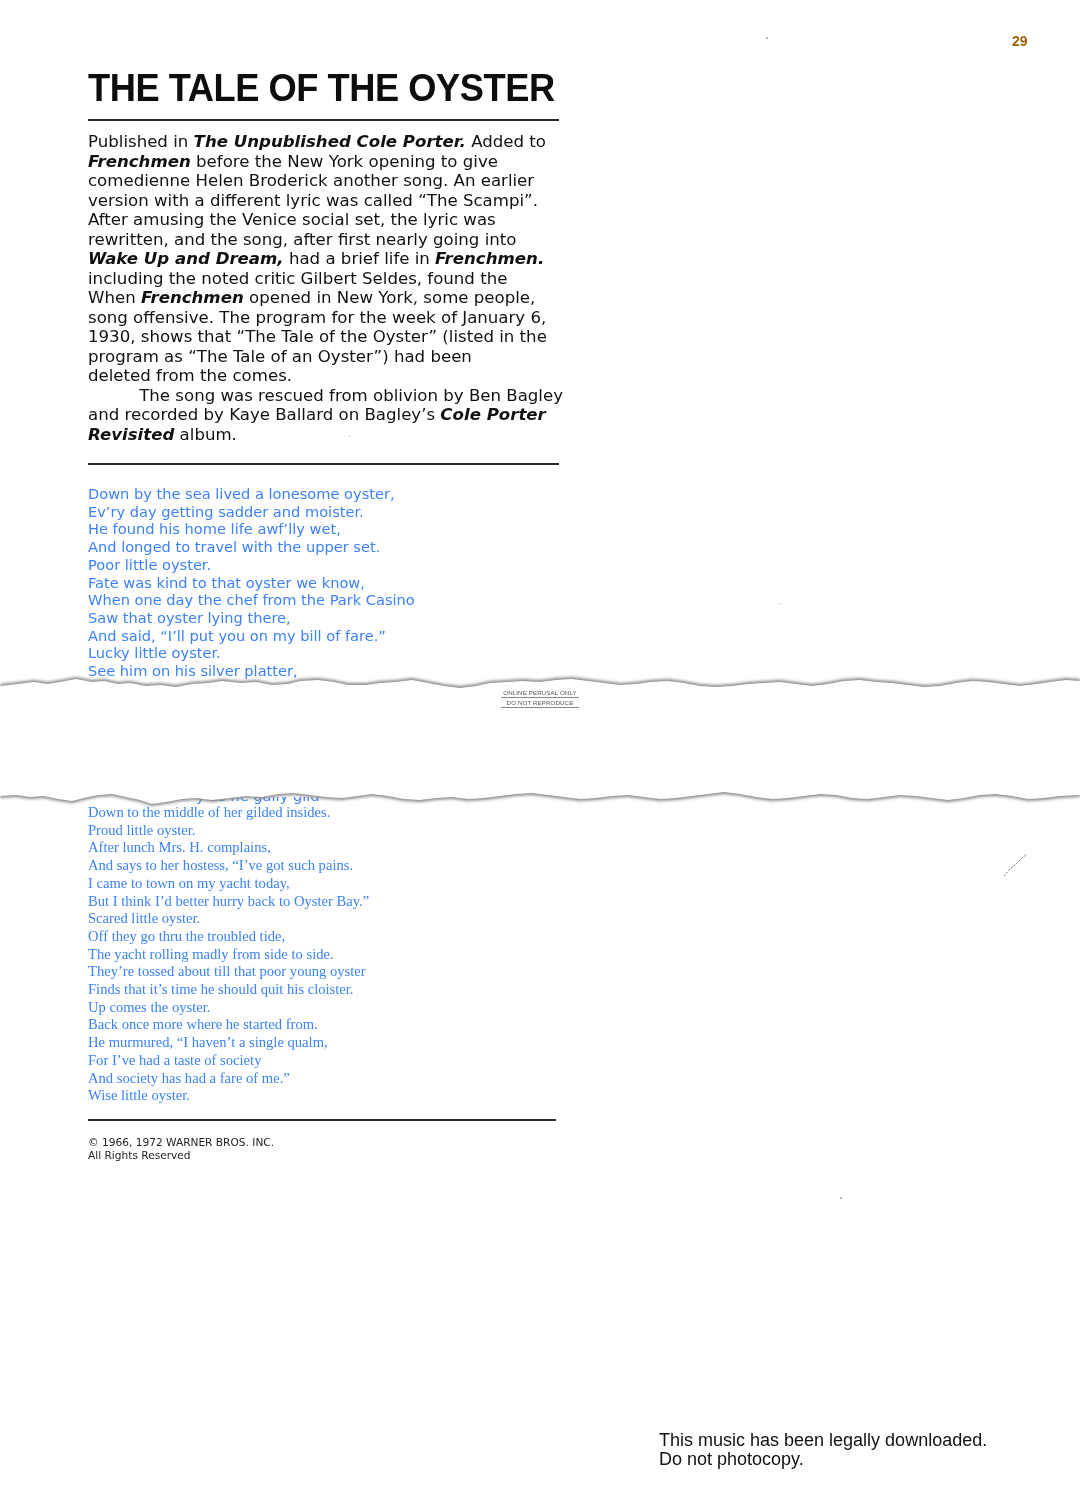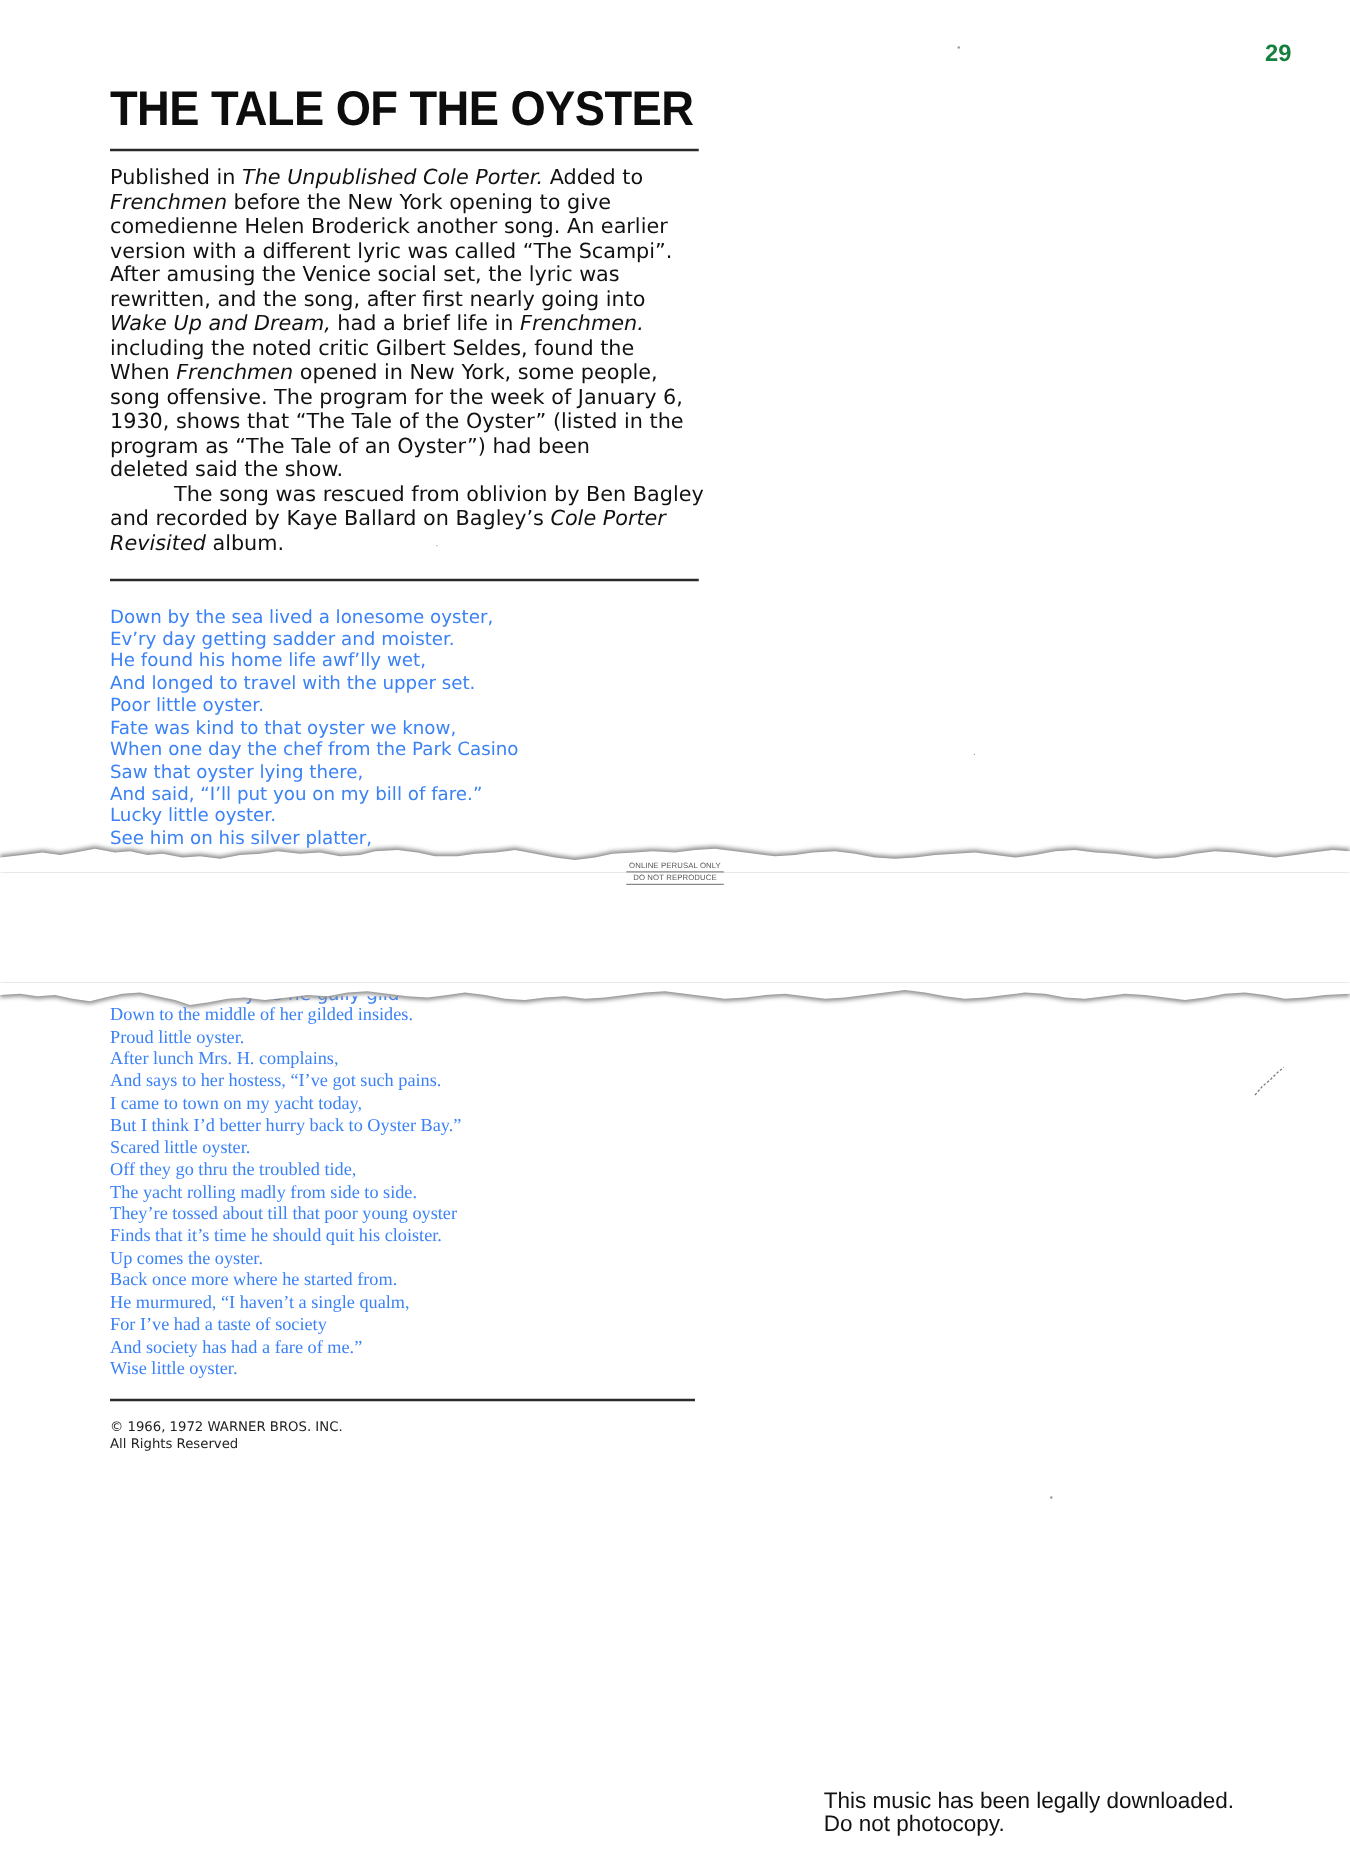--- a/index.html
+++ b/index.html
@@ -14,22 +14,22 @@
       overflow: hidden;
       font-family: "DejaVu Sans", sans-serif;
       color: #111111;
     }
     .page-number {
       position: absolute;
       left: 1012px;
       top: 33px;
       font-family: "Liberation Sans", sans-serif;
       font-weight: bold;
-      font-size: 19px;
-      color: #15803d;
+      font-size: 14px;
+      color: #a16207;
     }
     .title {
       position: absolute;
       left: 88px;
       top: 66px;
       margin: 0;
       font-family: "Liberation Sans", sans-serif;
       font-weight: bold;
       font-size: 39px;
       letter-spacing: -0.5px;
@@ -52,20 +52,21 @@
       font-size: 16.6px;
       line-height: 19.5px;
       color: #111;
     }
     .intro p {
       margin: 0;
       white-space: nowrap;
     }
     .intro em {
       font-style: oblique;
+      font-weight: bold;
     }
     .indent {
       padding-left: 16px;
       text-align: right;
     }
     .lyrics {
       position: absolute;
       left: 88px;
       width: 470px;
       font-size: 14.6px;
@@ -149,21 +150,21 @@
   <p>comedienne Helen Broderick another song. An earlier</p>
   <p>version with a different lyric was called “The Scampi”.</p>
   <p>After amusing the Venice social set, the lyric was</p>
   <p>rewritten, and the song, after first nearly going into</p>
   <p><em>Wake Up and Dream,</em><span> had a brief life in </span><em>Frenchmen.</em></p>
   <p>including the noted critic Gilbert Seldes, found the</p>
   <p><span>When </span><em>Frenchmen</em><span> opened in New York, some people,</span></p>
   <p>song offensive. The program for the week of January 6,</p>
   <p>1930, shows that “The Tale of the Oyster” (listed in the</p>
   <p>program as “The Tale of an Oyster”) had been</p>
-  <p>deleted said the show.</p>
+  <p>deleted from the comes.</p>
   <p class="indent">The song was rescued from oblivion by Ben Bagley</p>
   <p><span>and recorded by Kaye Ballard on Bagley’s </span><em>Cole Porter</em></p>
   <p><em>Revisited</em><span> album.</span></p>
 </div>
 
 <div class="rule" style="top:463px; width:471px;"></div>
 
 <div class="lyrics" style="top:485px;">
   <div>Down by the sea lived a lonesome oyster,</div>
   <div>Ev’ry day getting sadder and moister.</div>

